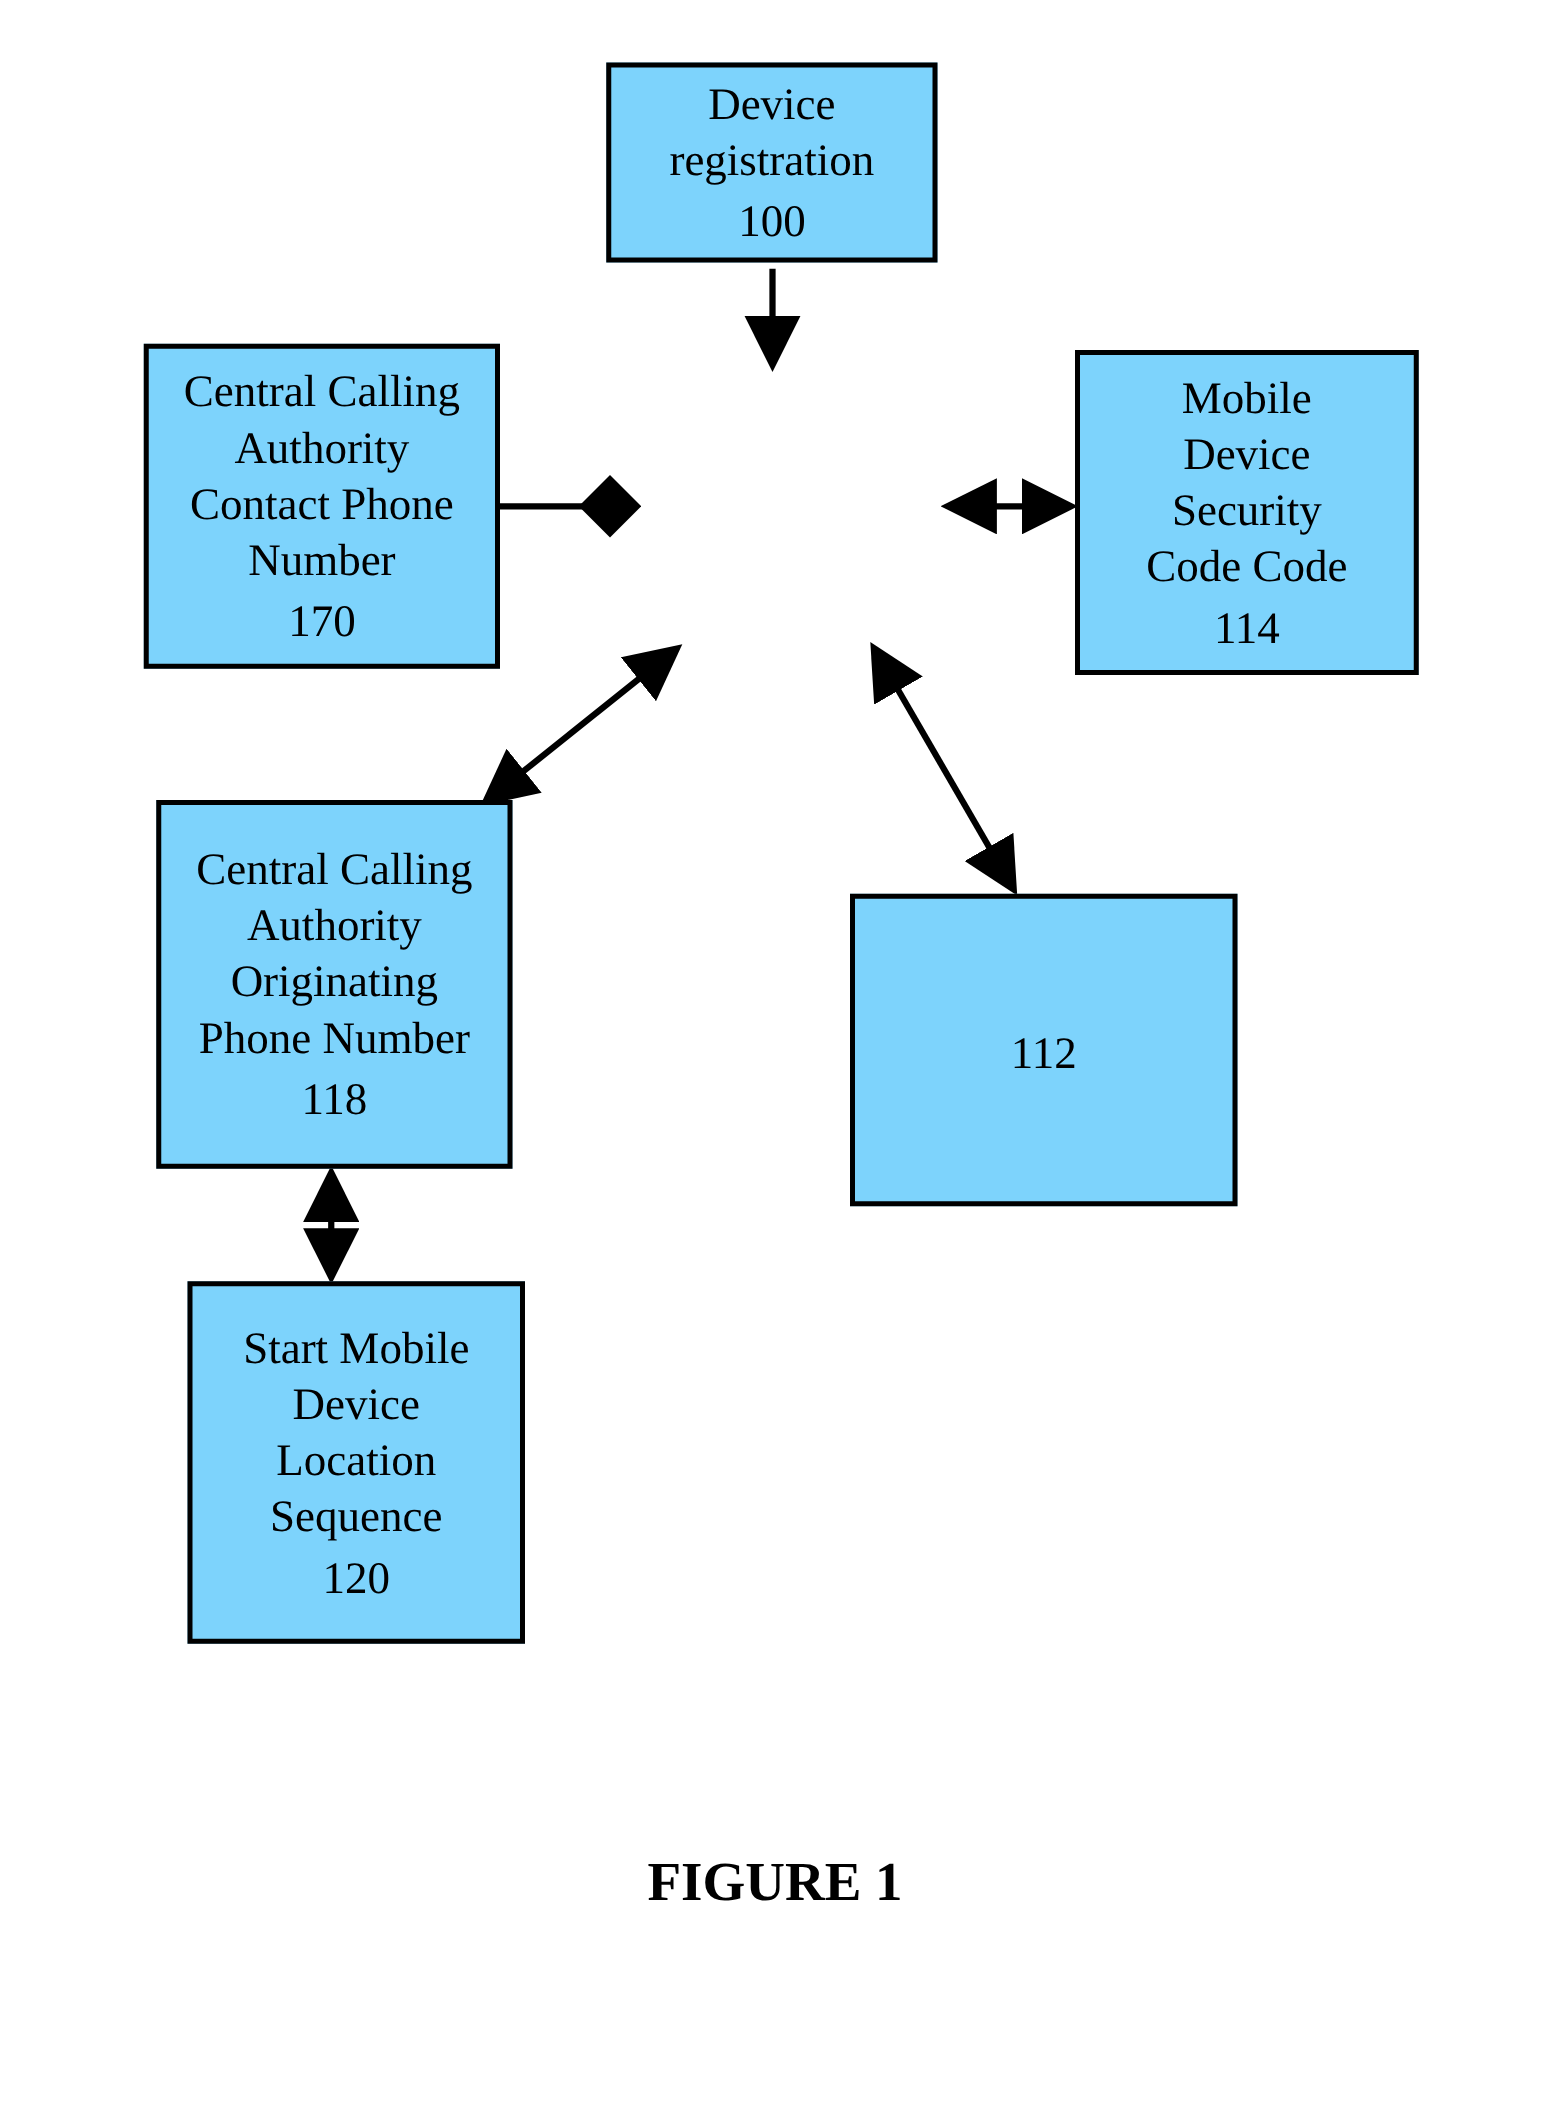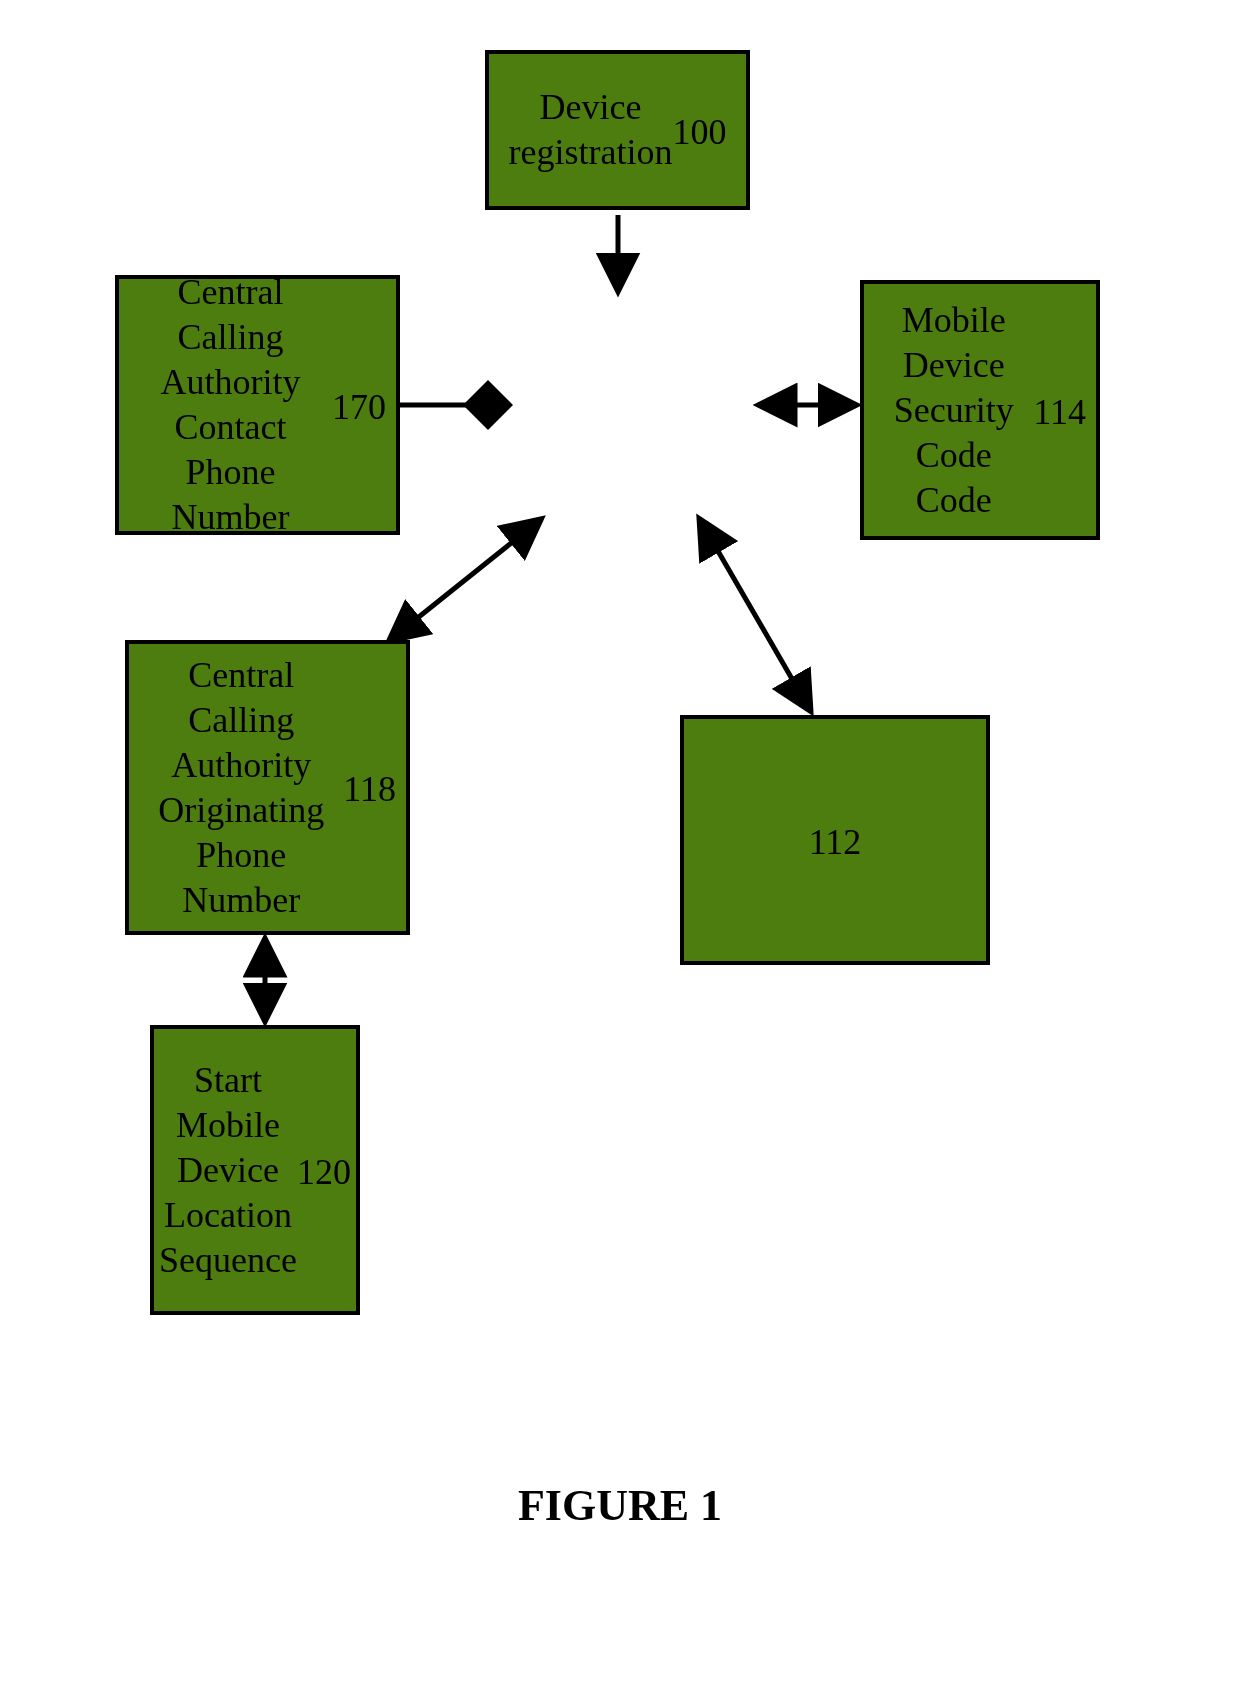--- a/index.html
+++ b/index.html
@@ -10,24 +10,24 @@
   }
   .canvas {
     position: relative;
     width: 1240px;
     height: 1685px;
     background: #fff;
   }
   .box {
     position: absolute;
     border: 4px solid #000;
-    background: #4d7c0f;
+    background: #7dd3fc;
     text-align: center;
     display: flex;
-    flex-direction: row;
+    flex-direction: column;
     align-items: center;
     justify-content: center;
     padding: 8px 10px;
     box-sizing: border-box;
     line-height: 1.25;
   }
   .box .label {
     font-size: 36px;
     white-space: pre-line;
   }
@@ -89,41 +89,41 @@
 
 
   <div class="box" style="left:115px; top:275px; width:285px; height:260px;">
     <div class="label">Central Calling
 Authority
 Contact Phone
 Number</div>
     <div class="ref">170</div>
   </div>
 
-  <div class="box" style="left:860px; top:280px; width:240px; height:260px;">
+  <div class="box" style="left:860px; top:280px; width:275px; height:260px;">
     <div class="label">Mobile
 Device
 Security
 Code Code</div>
     <div class="ref">114</div>
   </div>
 
   <div class="box" style="left:125px; top:640px; width:285px; height:295px;">
     <div class="label">Central Calling
 Authority
 Originating
 Phone Number</div>
     <div class="ref">118</div>
   </div>
 
   <div class="box" style="left:680px; top:715px; width:310px; height:250px;">
     <div class="ref">112</div>
   </div>
 
-  <div class="box" style="left:150px; top:1025px; width:210px; height:290px;">
+  <div class="box" style="left:150px; top:1025px; width:270px; height:290px;">
     <div class="label">Start Mobile
 Device
 Location
 Sequence</div>
     <div class="ref">120</div>
   </div>
 
   <div class="figure-caption" style="top:1480px;">FIGURE 1</div>
 
 </div>

